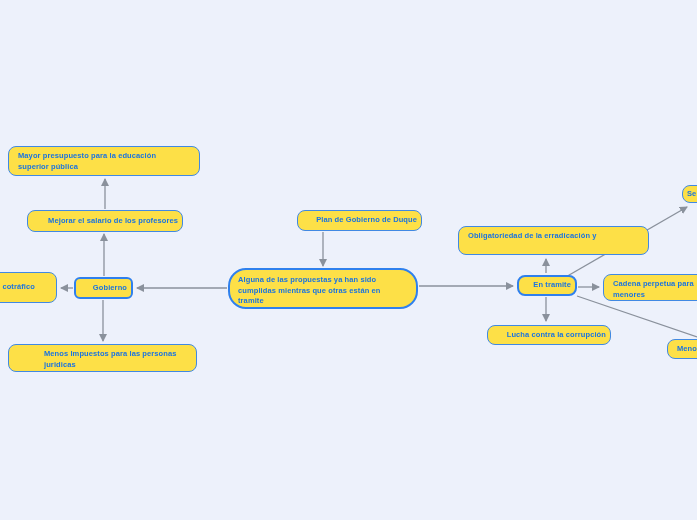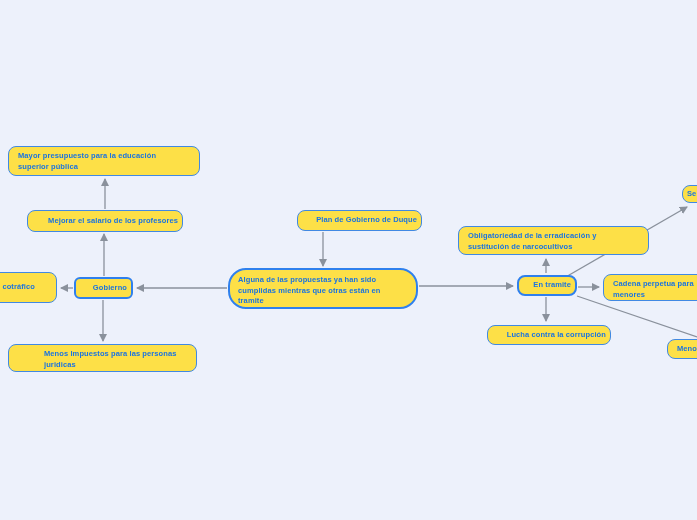--- a/index.html
+++ b/index.html
@@ -116,21 +116,20 @@
     <span>cotráfico</span>
   </div>
 
   <div class="node multiline n-menos">
     <span class="line">Menos Impuestos para las personas</span>
     <span class="line">juridicas</span>
   </div>
 
   <div class="node multiline n-obligatoriedad">
     <span class="line">Obligatoriedad de la erradicación y</span>
-    <span class="line">sustitución de narcocultivos</span>
   </div>
 
   <div class="node multiline n-cadena">
     <span class="line">Cadena perpetua para</span>
     <span class="line">menores</span>
   </div>
 
   <div class="node singleline n-lucha">
     <span>Lucha contra la corrupción</span>
   </div>

